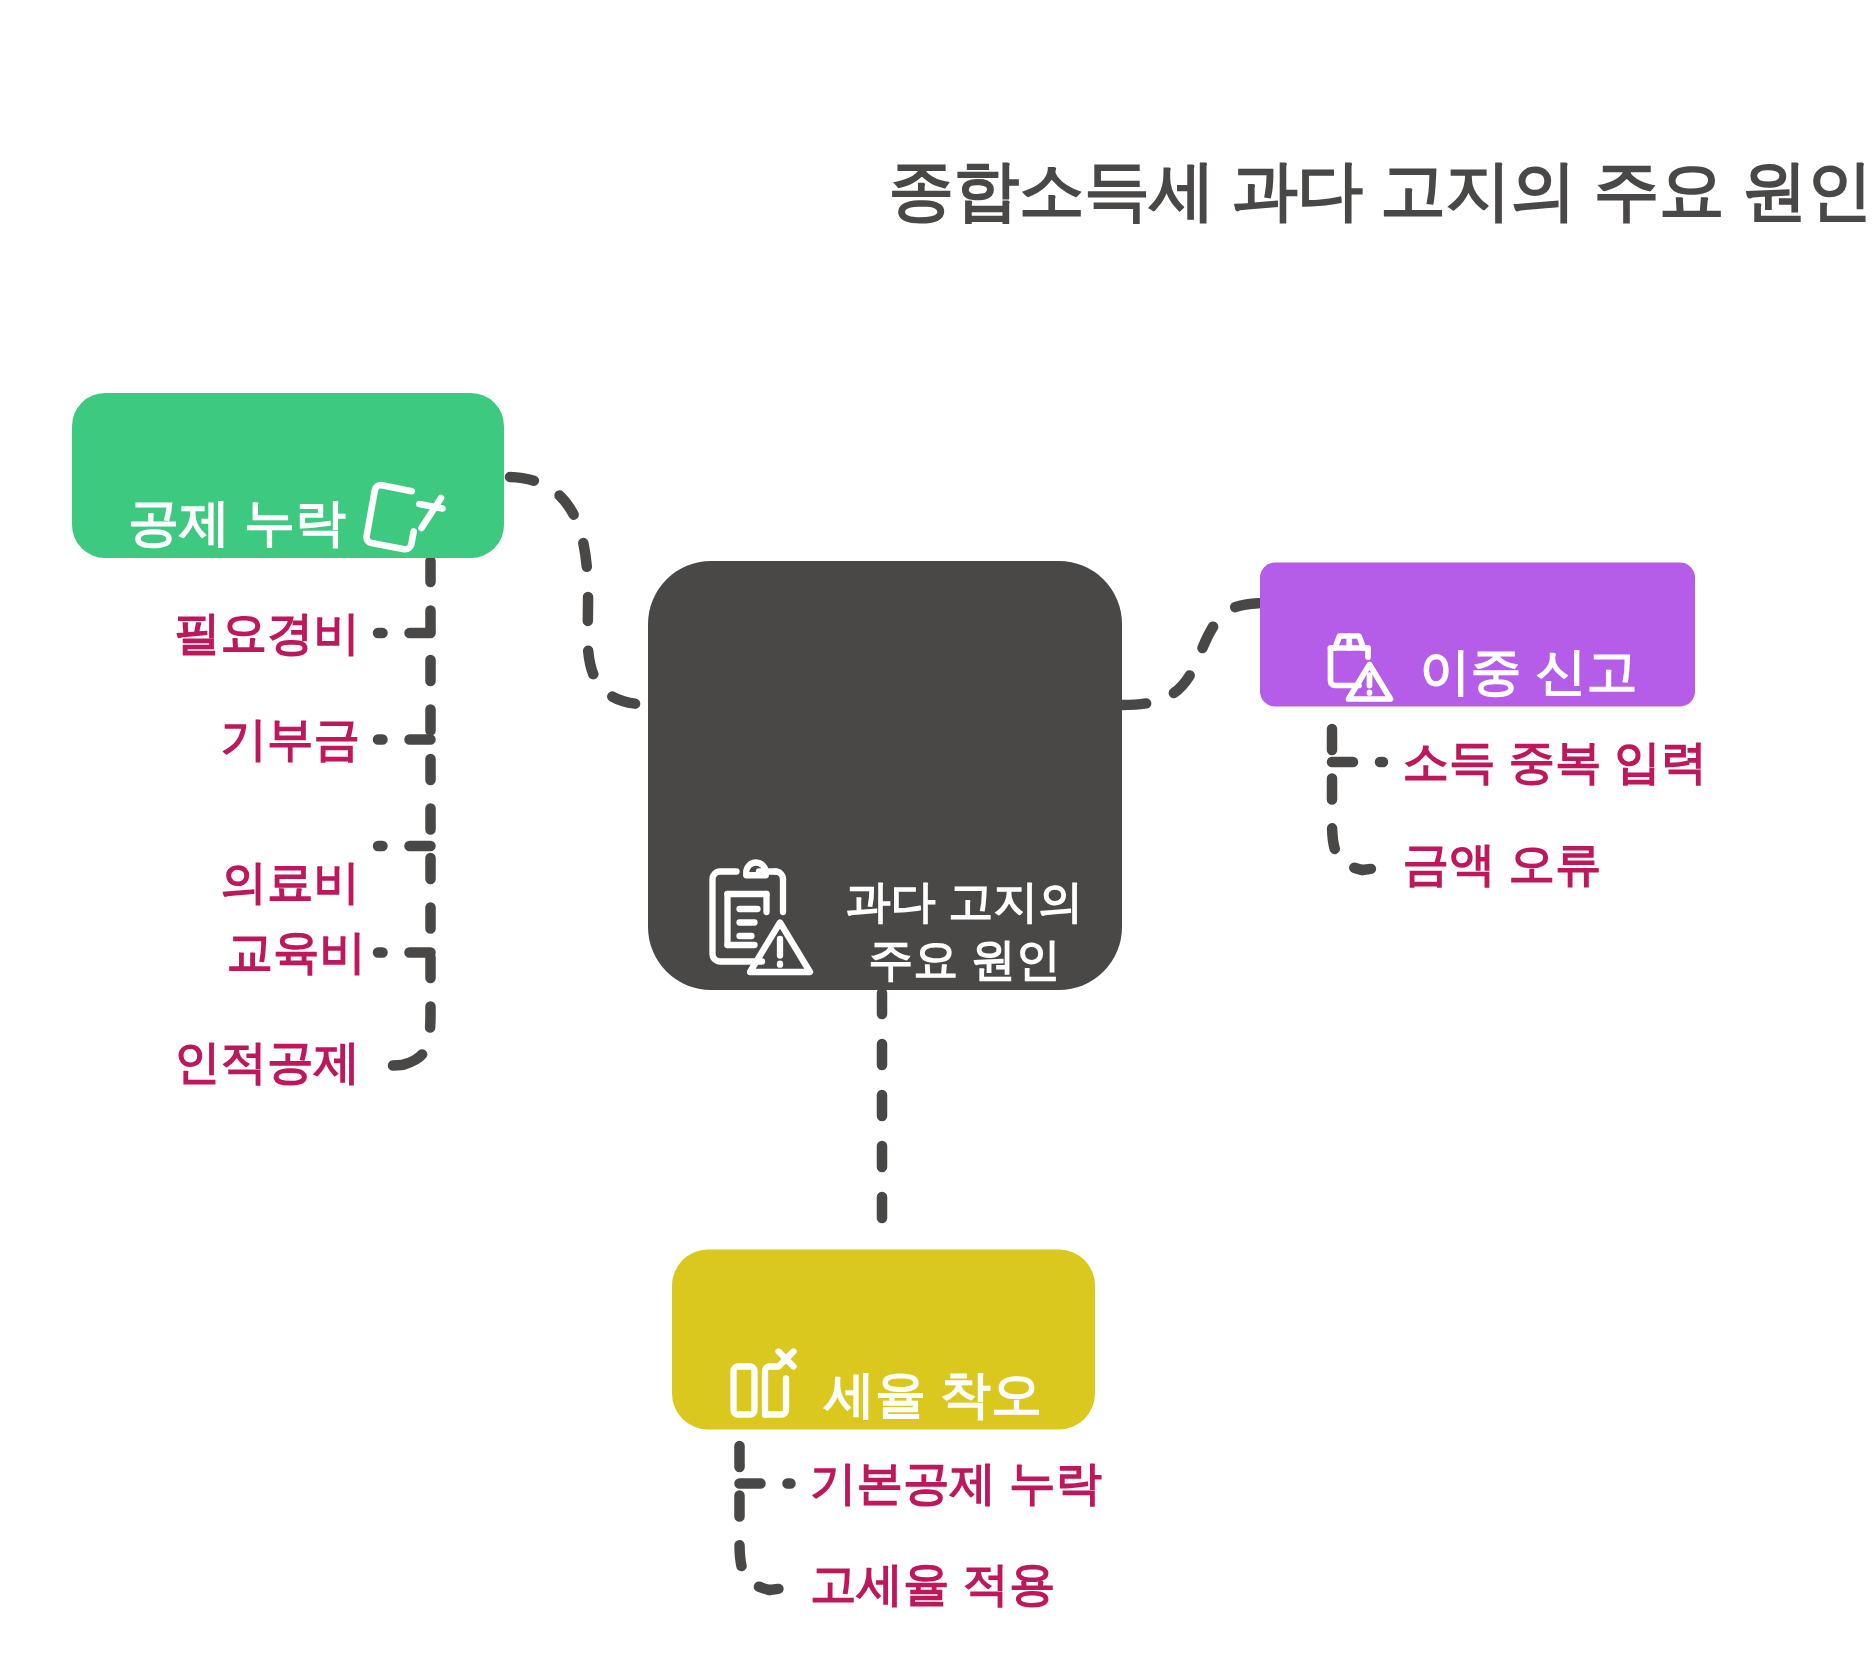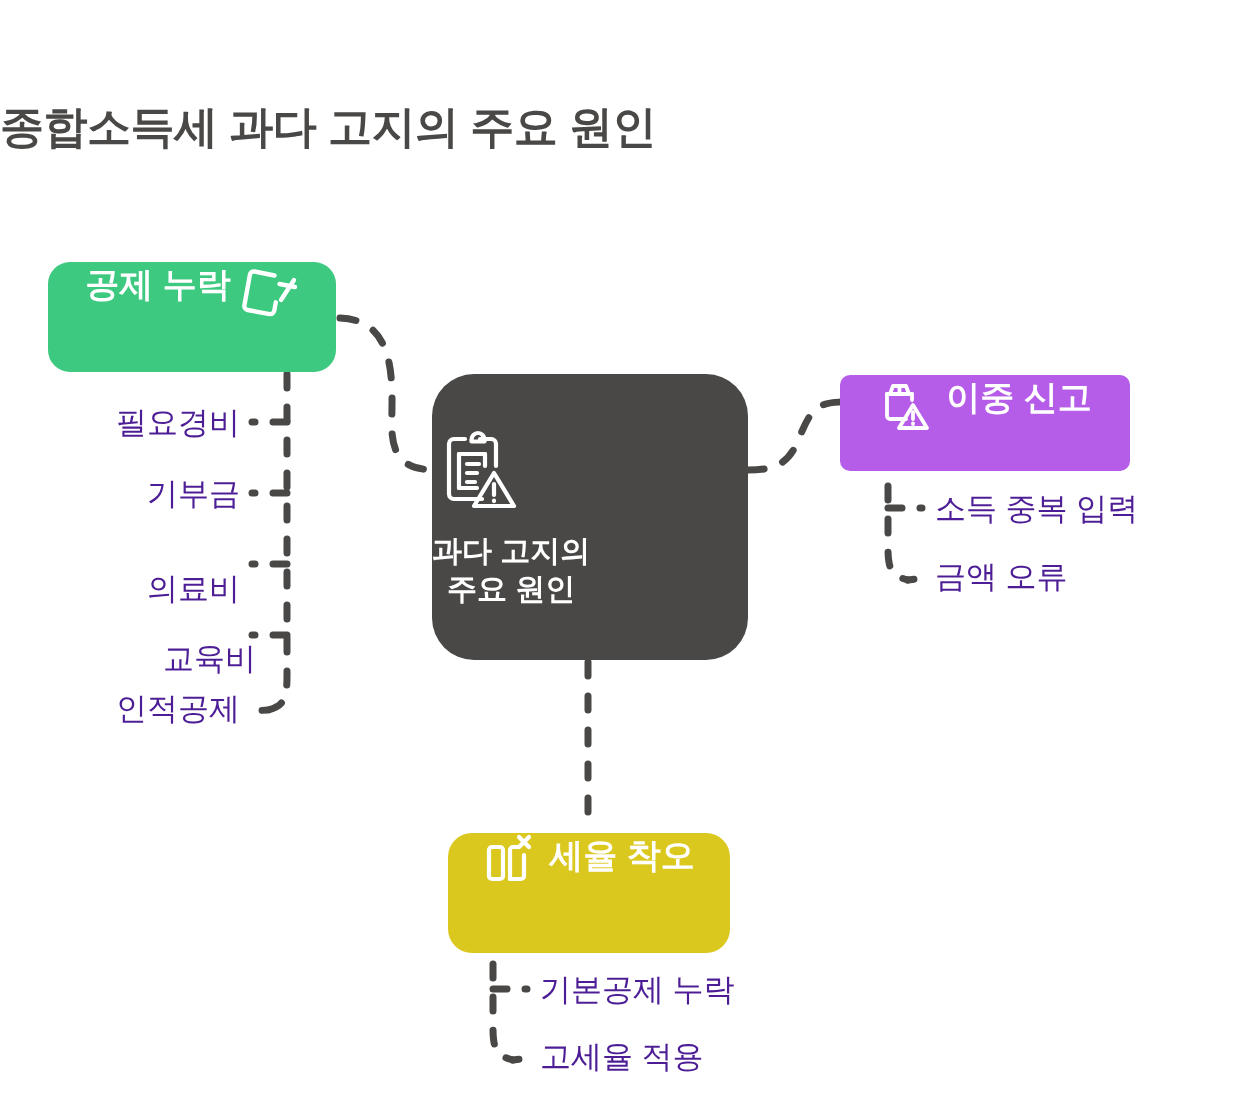--- a/index.html
+++ b/index.html
@@ -31,55 +31,55 @@
     height: 1105px;
     pointer-events: none;
   }
 
   
   .title {
     position: absolute;
     left: 0;
     top: 98px;
     width: 1248px;
-    text-align: left;
+    text-align: right;
     font-size: 44px;
     font-weight: bold;
     letter-spacing: -0.5px;
     color: #4a4846;
     white-space: nowrap;
   }
 
   
   .node {
     position: absolute;
     box-sizing: border-box;
     display: flex;
-    align-items: flex-start;
+    align-items: flex-end;
     justify-content: center;
     color: #ffffff;
   }
 
   .node-pill {
     border-radius: 22px;
     gap: 10px;
     padding: 0 22px;
     font-size: 34px;
     font-weight: bold;
     white-space: nowrap;
   }
 
   #node-center {
     left: 432px;
     top: 374px;
     width: 316px;
     height: 286px;
     background: #4a4846;
     border-radius: 42px;
-    flex-direction: column;
+    flex-direction: row;
     gap: 14px;
   }
   #node-center .center-label {
     font-size: 30px;
     font-weight: bold;
     line-height: 1.28;
     text-align: center;
     color: #ffffff;
   }
 
@@ -111,22 +111,22 @@
 
   .node-icon {
     flex: 0 0 auto;
     display: block;
   }
 
   
   .leaf {
     position: absolute;
     font-size: 31px;
-    font-weight: normal;
-    color: #4c1d95;
+    font-weight: bold;
+    color: #be185d;
     white-space: nowrap;
     line-height: 1;
   }
   .leaf-right-aligned {
     text-align: right;
     transform: translateY(-50%);
   }
   .leaf-left-aligned {
     text-align: left;
     transform: translateY(-50%);
@@ -227,21 +227,21 @@
         <path d="M36 4 L46 14"></path>
         <path d="M46 4 L36 14"></path>
       </g>
     </svg>
     <span>세율 착오</span>
   </div>
 
   <div class="leaf leaf-right-aligned" style="left:30px; top:422px; width:210px;">필요경비</div>
   <div class="leaf leaf-right-aligned" style="left:30px; top:493px; width:210px;">기부금</div>
   <div class="leaf leaf-right-aligned" style="left:30px; top:588px; width:210px;">의료비</div>
-  <div class="leaf leaf-right-aligned" style="left:46px; top:635px; width:210px;margin-top:23px;">교육비</div>
+  <div class="leaf leaf-right-aligned" style="left:34px; top:635px; width:210px;">교육비</div>
   <div class="leaf leaf-right-aligned" style="left:30px; top:708px; width:210px;">인적공제</div>
 
   <div class="leaf leaf-left-aligned" style="left:935px; top:508px; width:300px;">소득 중복 입력</div>
   <div class="leaf leaf-left-aligned" style="left:935px; top:576px; width:300px;">금액 오류</div>
 
   <div class="leaf leaf-left-aligned" style="left:540px; top:989px; width:300px;">기본공제 누락</div>
   <div class="leaf leaf-left-aligned" style="left:540px; top:1056px; width:300px;">고세율 적용</div>
 
 </div>
 

